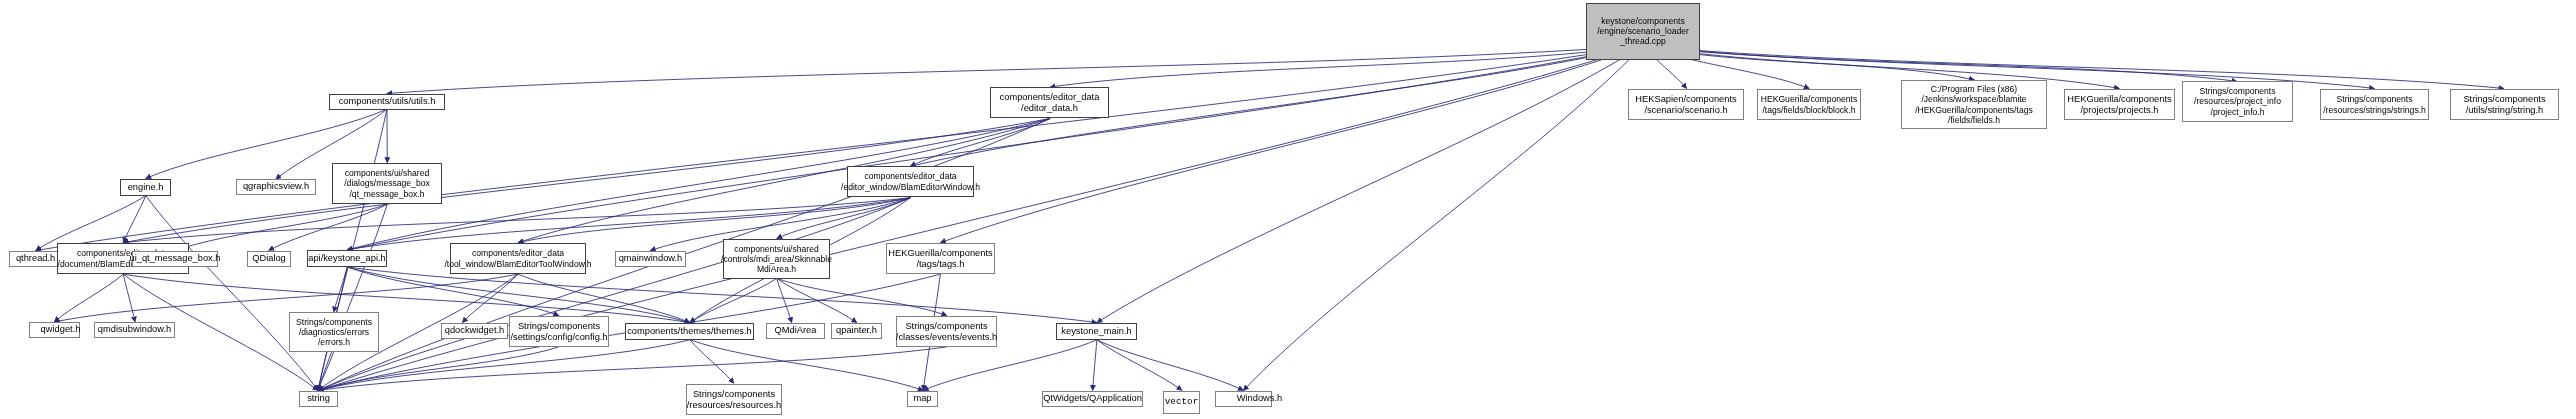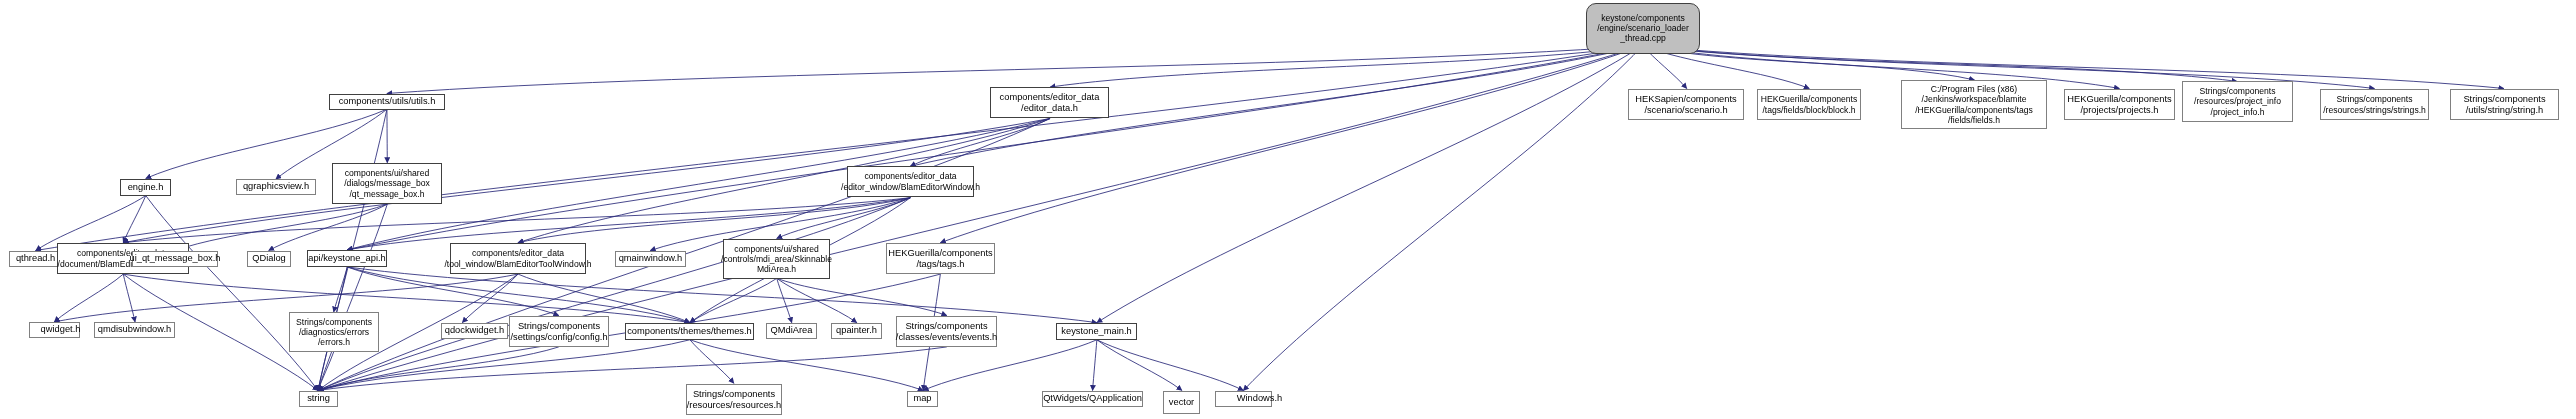--- a/index.html
+++ b/index.html
@@ -109,21 +109,21 @@
         <path d="M 782 486 C 697.75 512.885, 529.25 520.115, 445 547" fill="none" stroke="#2a2a7a" stroke-width="1.2" marker-end="url(#arrow)"></path>
         <path d="M 467 493 C 461.5 508.51000000000005, 450.5 531.49, 445 547" fill="none" stroke="#2a2a7a" stroke-width="1.2" marker-end="url(#arrow)"></path>
         <path d="M 1325 486 C 1105 516.5749999999999, 665 516.4250000000001, 445 547" fill="none" stroke="#2a2a7a" stroke-width="1.2" marker-end="url(#arrow)"></path>
         <path d="M 1535 476 C 1533.5 495.705, 1530.5 527.2950000000001, 1529 547" fill="none" stroke="#2a2a7a" stroke-width="1.2" marker-end="url(#arrow)"></path>
         <path d="M 1535 476 C 1564.75 499.09499999999997, 1624.25 523.905, 1654 547" fill="none" stroke="#2a2a7a" stroke-width="1.2" marker-end="url(#arrow)"></path>
         <path d="M 1535 476 C 1586.25 501.67499999999995, 1688.75 521.325, 1740 547" fill="none" stroke="#2a2a7a" stroke-width="1.2" marker-end="url(#arrow)"></path>
         <path d="M 1535 476 C 1474.25 502.815, 1352.75 520.1850000000001, 1292 547" fill="none" stroke="#2a2a7a" stroke-width="1.2" marker-end="url(#arrow)"></path>
       </g>
   </svg>
   <div id="node-layer">
-      <div class="node root" style="left: 1586px; top: 2.9px; width: 114px; height: 51px; font-size: 8.6px; border-radius: 10px;">keystone/components
+      <div class="node root" style="left: 1586px; top: 2.9px; width: 114px; height: 57px; font-size: 8.6px;">keystone/components
 /engine/scenario_loader
 _thread.cpp</div>
       <div class="node strong" style="left: 329px; top: 94px; width: 116px; height: 15.7px;">components/utils/utils.h</div>
       <div class="node strong" style="left: 990px; top: 87px; width: 119px; height: 31px;">components/editor_data
 /editor_data.h</div>
       <div class="node mid" style="left: 1628px; top: 89px; width: 116px; height: 31px;">HEKSapien/components
 /scenario/scenario.h</div>
       <div class="node mid" style="left: 1757px; top: 89px; width: 104px; height: 31px; font-size: 8.6px;">HEKGuerilla/components
 /tags/fields/block/block.h</div>
       <div class="node mid" style="left: 1901px; top: 80px; width: 146px; height: 49px; font-size: 8.6px;">C:/Program Files (x86)
@@ -162,27 +162,27 @@
 /tags/tags.h</div>
       <div class="node mid" style="left: 29px; top: 322px; width: 51px; height: 15.7px; padding-left: 12px;">qwidget.h</div>
       <div class="node mid" style="left: 94px; top: 322px; width: 81px; height: 15.7px;">qmdisubwindow.h</div>
       <div class="node mid" style="left: 289px; top: 312px; width: 90px; height: 40px; font-size: 8.6px;">Strings/components
 /diagnostics/errors
 /errors.h</div>
       <div class="node mid" style="left: 441px; top: 323px; width: 67px; height: 15.7px;">qdockwidget.h</div>
       <div class="node mid" style="left: 509px; top: 316px; width: 100px; height: 31px;">Strings/components
 /settings/config/config.h</div>
       <div class="node strong" style="left: 625px; top: 323px; width: 129px; height: 17px;">components/themes/themes.h</div>
-      <div class="node mid" style="left: 766px; top: 323px; width: 51px; height: 15.7px;">QMdiArea</div>
+      <div class="node mid" style="left: 766px; top: 323px; width: 59px; height: 15.7px;">QMdiArea</div>
       <div class="node mid" style="left: 831px; top: 323px; width: 51px; height: 15.7px;">qpainter.h</div>
       <div class="node mid" style="left: 896px; top: 316px; width: 101px; height: 31px;">Strings/components
 /classes/events/events.h</div>
       <div class="node strong" style="left: 1056px; top: 323px; width: 81px; height: 17px;">keystone_main.h</div>
       <div class="node mid" style="left: 299px; top: 391px; width: 39px; height: 15.7px;">string</div>
       <div class="node mid" style="left: 686px; top: 384px; width: 96px; height: 31px;">Strings/components
 /resources/resources.h</div>
       <div class="node mid" style="left: 907px; top: 391px; width: 31px; height: 15.7px;">map</div>
       <div class="node mid" style="left: 1042px; top: 391px; width: 101px; height: 15.7px;">QtWidgets/QApplication</div>
-      <div class="node mid" style="left: 1163px; top: 391px; width: 37px; height: 23px;">vector</div>
+      <div class="node mid" style="left: 1163px; top: 391px; width: 37px; height: 23px; font-family: Liberation Mono, monospace;">vector</div>
       <div class="node mid" style="left: 1215px; top: 391px; width: 57px; height: 15.7px; padding-left: 32px;">Windows.h</div>
     </div>
 </div>
 
 
 </body></html>

